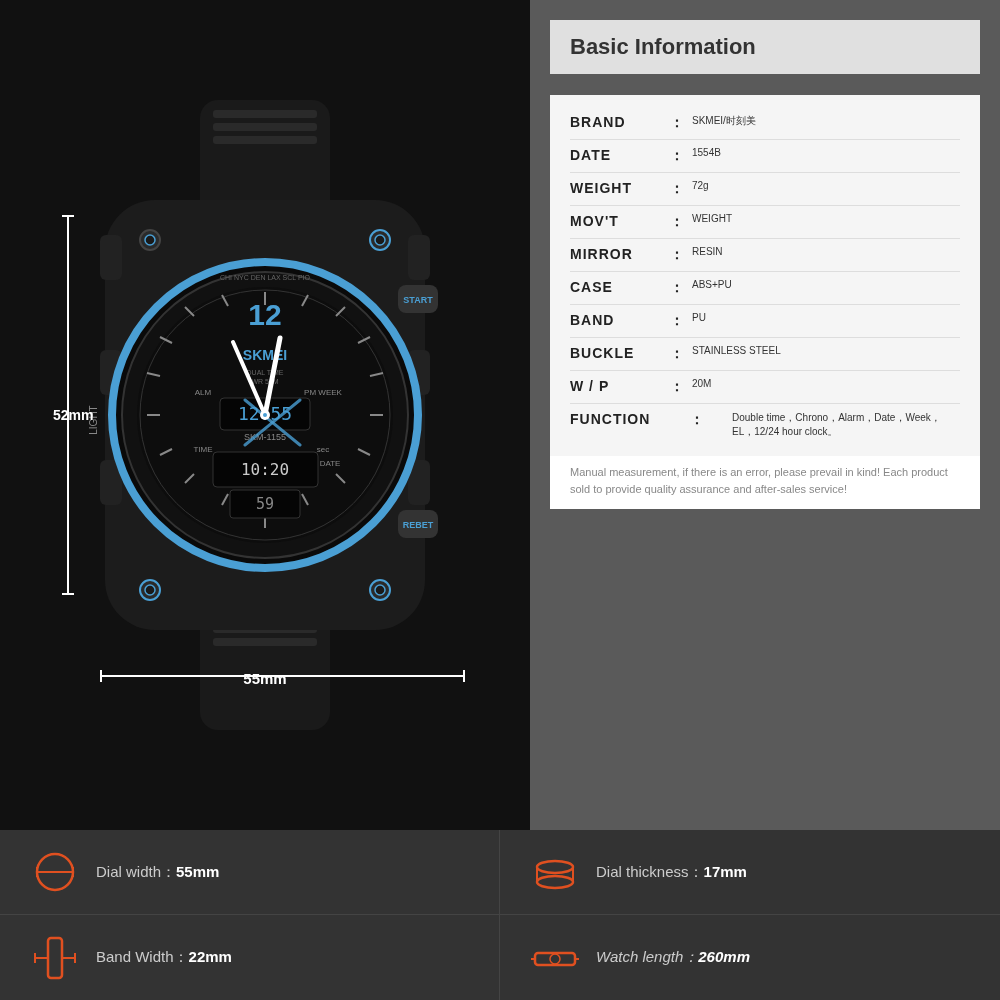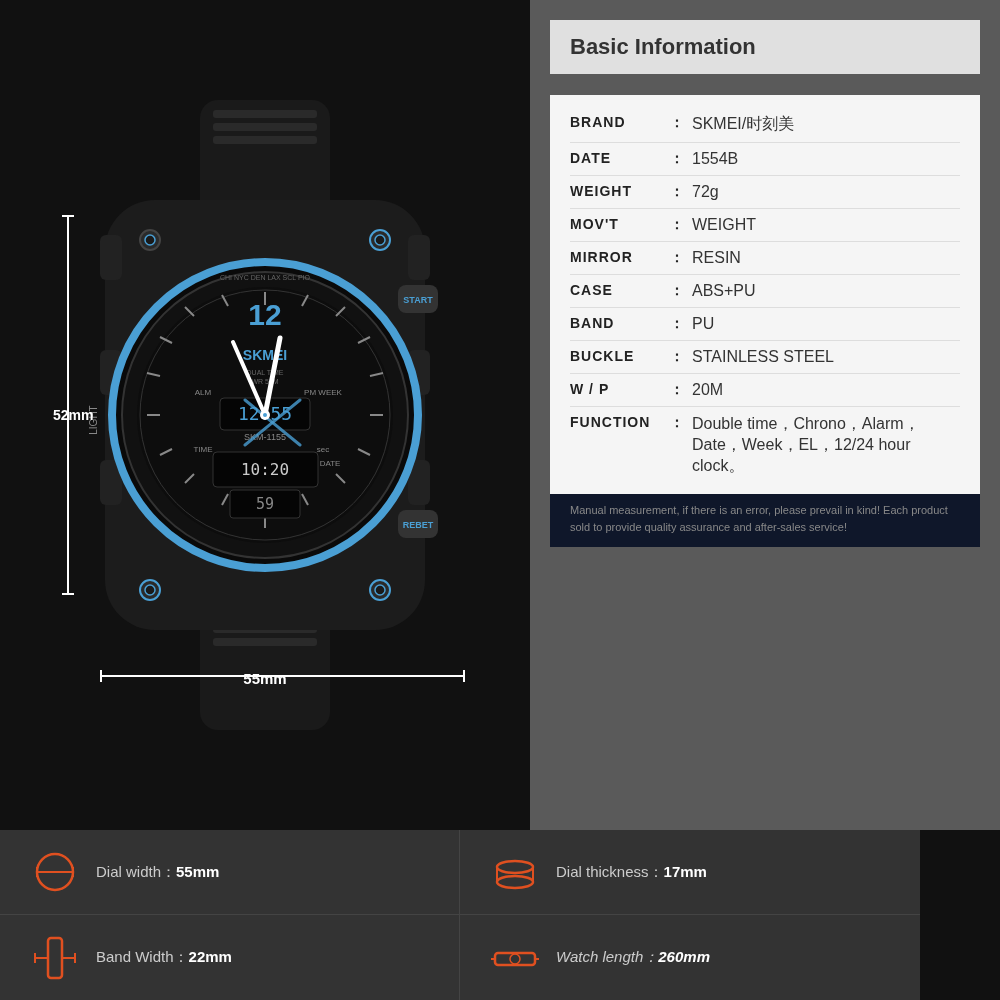--- a/index.html
+++ b/index.html
@@ -104,58 +104,59 @@
     .info-row {
       display: flex;
       align-items: flex-start;
       padding: 7px 0;
       border-bottom: 1px solid #ddd;
       font-size: 14px;
     }
 
     .info-row:last-child {
       border-bottom: none;
+      gap: 20px;
     }
 
     .info-label {
       font-weight: bold;
       color: #222;
       min-width: 100px;
       font-size: 14px;
       letter-spacing: 1px;
     }
 
     .info-colon {
       color: #222;
       margin-right: 8px;
       font-weight: bold;
     }
 
     .info-value {
       color: #333;
-      font-size: 16px;
+      font-size: 10px;
     }
 
     .info-function {
       display: flex;
       flex-direction: column;
       justify-content: flex-end;
     }
 
     .info-note {
-      background: #0f172a;
+      background: #ffffff;
       padding: 8px 20px 12px 20px;
       font-size: 11px;
       color: #888;
       line-height: 1.5;
     }
 
     
     .bottom-bar {
-      width: 920px;
+      width: 1000px;
       height: 170px;
       background: #333;
       display: grid;
       grid-template-columns: 1fr 1fr;
       grid-template-rows: 1fr 1fr;
     }
 
     .stat-cell {
       display: flex;
       align-items: center;

